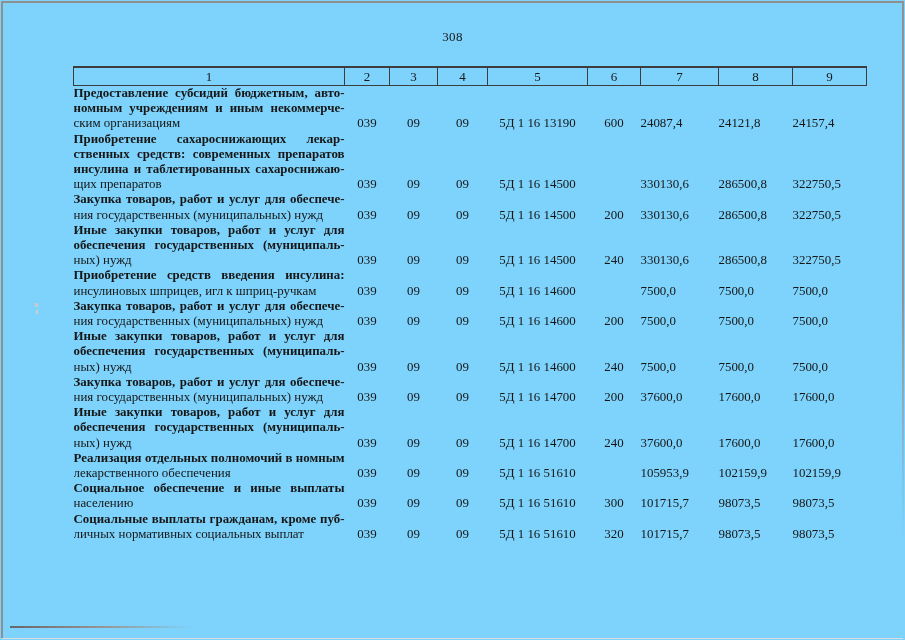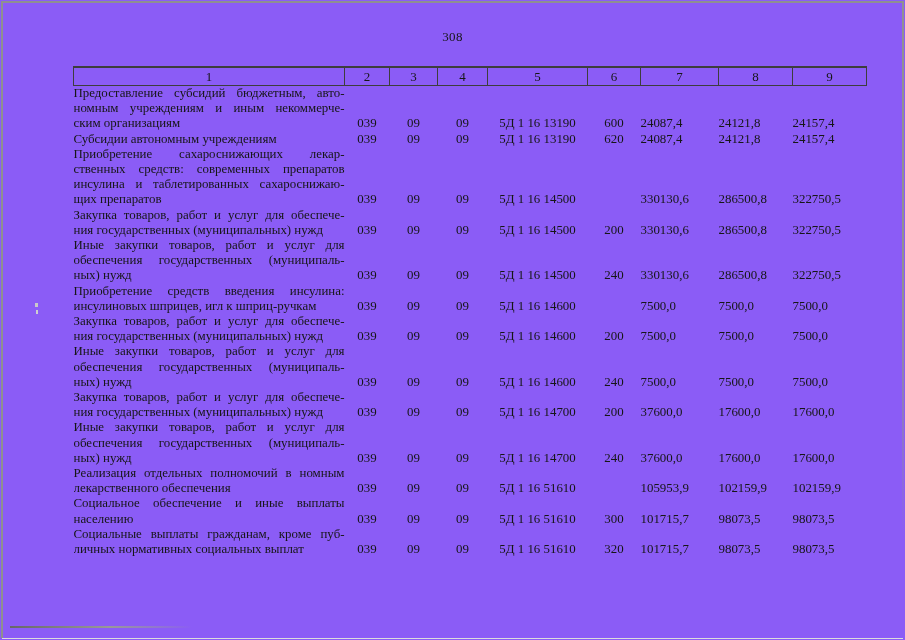--- a/index.html
+++ b/index.html
@@ -1,18 +1,18 @@
 <!DOCTYPE html>
 <html><head>
 <meta charset="utf-8">
 <style>
   html,body { margin:0; padding:0; background:#ffffff; }
   .page {
     position:relative; width:905px; height:640px;
-    background:#8b5cf6; overflow:hidden;
+    background:#7dd3fc; overflow:hidden;
     font-family:"Liberation Serif","DejaVu Serif",serif;
     color:#161616;
   }
   
   .frame-top   { position:absolute; left:3px;  top:1px;  width:900px; height:2px;  background:#8f8f8f; }
   .frame-left  { position:absolute; left:1px;  top:1px;  width:2px;   height:637px; background:#8f8f8f; }
   .frame-right { position:absolute; right:1px; top:1px;  width:2px;   height:540px;
                  background:linear-gradient(#919191,#919191 55%,rgba(145,145,145,0)); }
   .frame-bottom{ position:absolute; left:2px;  bottom:1px; width:901px; height:1px; background:#dcdcdc; }
   .artifact-line { position:absolute; left:10px; top:626px; width:182px; height:2px;
@@ -33,21 +33,21 @@
     padding:0; font-size:12.9px; line-height:15.2px;
     vertical-align:bottom; overflow:hidden;
   }
   tr.header-row td {
     border:1.5px solid #3d3d3d; border-top-width:2px;
     text-align:center; height:17px; vertical-align:middle;
     font-size:13px; line-height:15px;
   }
   td.desc-cell { text-align:left; padding:2px 2px 0 3px; }
   .desc-cell .line { white-space:normal; }
-  .desc-cell .line.just { text-align:justify; text-align-last:justify; }
+  .desc-cell .line.just { text-align:justify; text-align-last:justify;font-weight:bold; }
   td.c-center { text-align:center; }
   td.c-right  { padding-right:5px; }
 </style>
 </head>
 <body>
 
 <div class="page">
 
   <div class="frame-top"></div>
   <div class="frame-left"></div>
@@ -93,33 +93,20 @@
       <td class="c-center">09</td>
       <td class="c-center">09</td>
       <td class="c-center">5Д 1 16 13190</td>
       <td class="c-center">600</td>
       <td class="c-right">24087,4</td>
       <td class="c-right">24121,8</td>
       <td class="c-right">24157,4</td>
     </tr>
         <tr>
       <td class="desc-cell">
-            <div class="line">Субсидии автономным учреждениям</div>
-          </td>
-      <td class="c-center">039</td>
-      <td class="c-center">09</td>
-      <td class="c-center">09</td>
-      <td class="c-center">5Д 1 16 13190</td>
-      <td class="c-center">620</td>
-      <td class="c-right">24087,4</td>
-      <td class="c-right">24121,8</td>
-      <td class="c-right">24157,4</td>
-    </tr>
-        <tr>
-      <td class="desc-cell">
             <div class="line just">Приобретение сахароснижающих лекар-</div>
             <div class="line just">ственных средств: современных препаратов</div>
             <div class="line just">инсулина и таблетированных сахароснижаю-</div>
             <div class="line">щих препаратов</div>
           </td>
       <td class="c-center">039</td>
       <td class="c-center">09</td>
       <td class="c-center">09</td>
       <td class="c-center">5Д 1 16 14500</td>
       <td class="c-center"></td>

